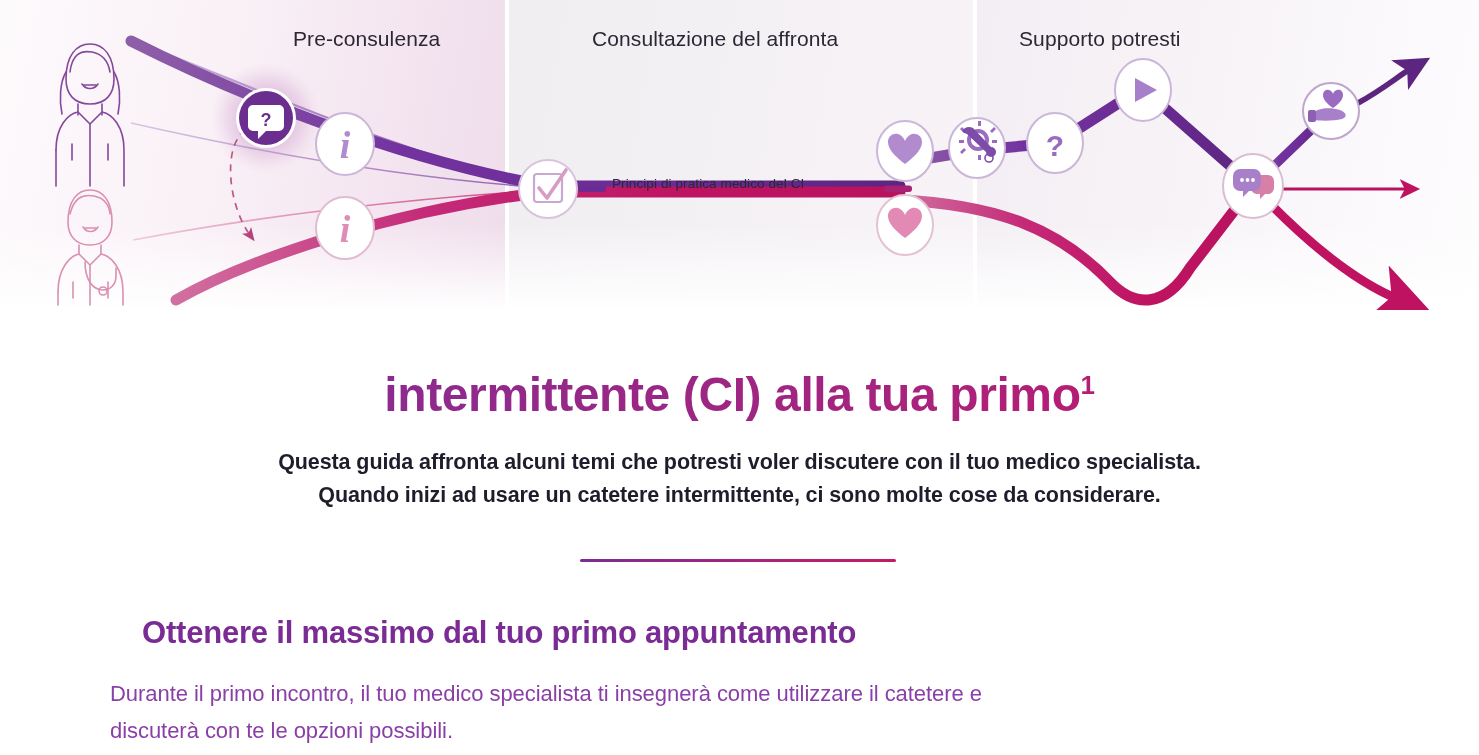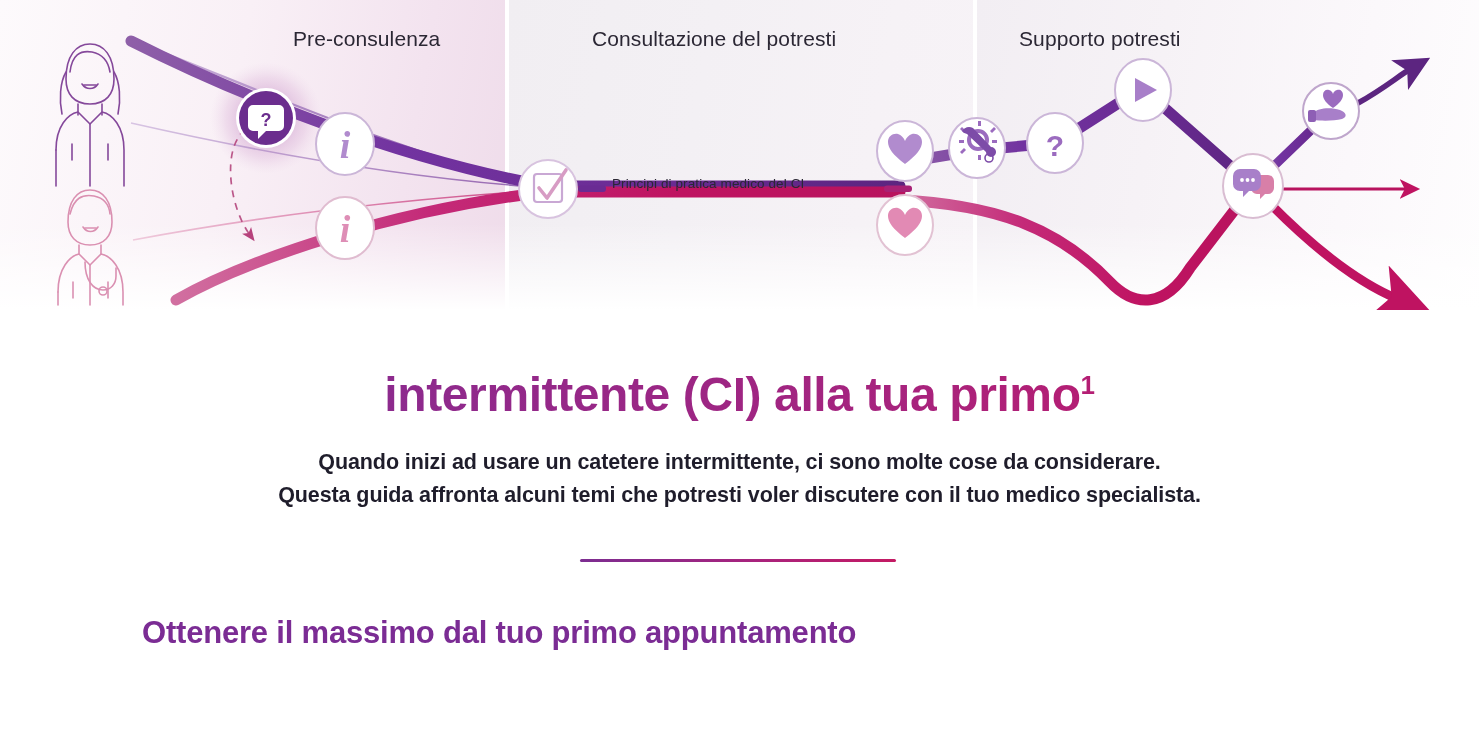--- a/index.html
+++ b/index.html
@@ -143,21 +143,21 @@
 
 <div id="page">
 
   <div id="journey">
 
     <div class="band" id="band-pre"></div>
     <div class="band" id="band-cons"></div>
     <div class="band" id="band-supp"></div>
 
     <div class="band-label" id="label-pre">Pre-consulenza</div>
-    <div class="band-label" id="label-cons">Consultazione del potresti</div>
+    <div class="band-label" id="label-cons">Consultazione del affronta</div>
     <div class="band-label" id="label-supp">Supporto potresti</div>
 
     <svg id="journey-svg" viewBox="0 0 1479 310" xmlns="http://www.w3.org/2000/svg">
       <defs>
         <linearGradient id="gPurple" x1="0" y1="0" x2="1" y2="0">
           <stop offset="0%" stop-color="#8E5FA8"></stop>
           <stop offset="35%" stop-color="#7233A0"></stop>
           <stop offset="70%" stop-color="#6A2B93"></stop>
           <stop offset="100%" stop-color="#5C2580"></stop>
         </linearGradient>
@@ -315,21 +315,25 @@
 
     <div class="principi-label">Principi di pratica medico del CI</div>
   </div>
 
   <h1 id="headline">
     <br>
     <span>intermittente (CI) alla tua primo</span><span class="sup">1</span>
   </h1>
 
   <div id="subhead">
+    <span class="line">Questa guida affronta alcuni temi che potresti voler discutere con il tuo medico specialista.</span>
     <span class="line">Quando inizi ad usare un catetere intermittente, ci sono molte cose da considerare.</span>
-    <span class="line">Questa guida affronta alcuni temi che potresti voler discutere con il tuo medico specialista.</span>
   </div>
 
   <div id="divider"></div>
 
   <h2 id="section-title">Ottenere il massimo dal tuo primo appuntamento</h2>
+  <div id="section-body">
+    <span class="line">Durante il primo incontro, il tuo medico specialista ti insegnerà come utilizzare il catetere e</span>
+    <span class="line">discuterà con te le opzioni possibili.</span>
+  </div>
 
 </div>
 
 </body></html>

